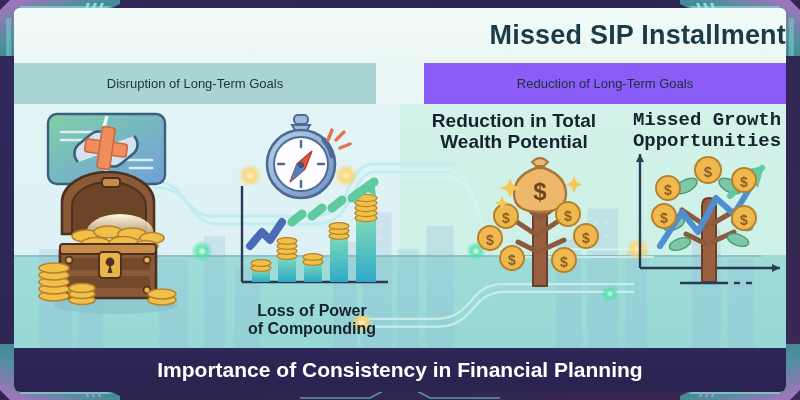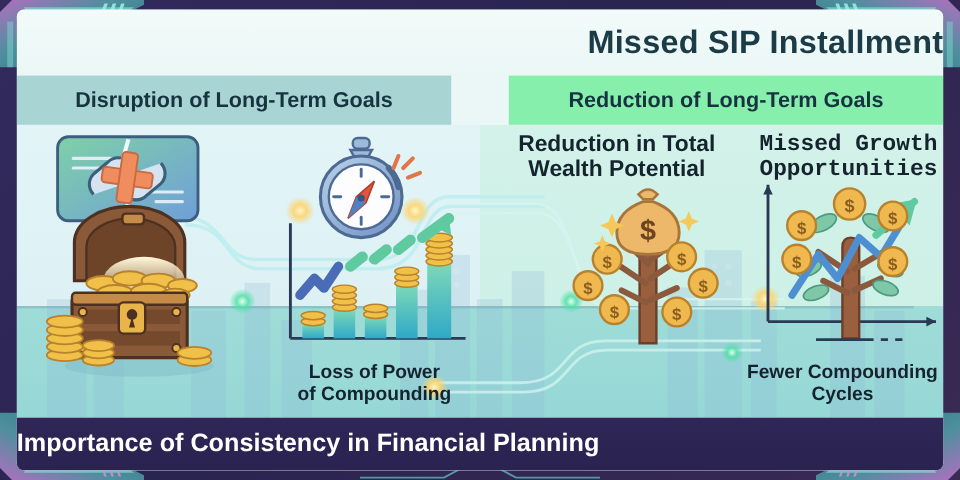--- a/index.html
+++ b/index.html
@@ -49,42 +49,42 @@
   }
 
   
   .sub-band {
     position:relative; height:41px; display:flex;
   }
   .sub-left, .sub-right {
     flex:1; display:flex; align-items:center; justify-content:center;
   }
   .sub-left { background:#a9d4d4; }
-  .sub-right { background:#86efac;margin-left:48px; }
+  .sub-right { background:#8b5cf6;margin-left:48px; }
   .sub-band .sub-title {
-    font-size:18px; font-weight:bold; color:#16333f;
+    font-size:13px; font-weight:normal; color:#16333f;
   }
 
   
   .body-area {
     position:relative;
     height:calc(100% - 55px - 41px - 44px);
     overflow:hidden;
   }
   .half { position:absolute; top:0; bottom:0; width:50%; }
   .half-left  { left:0;  background:linear-gradient(180deg,#e2f4f6 0%,#ddf1f4 62%,#9fdcd8 62%,#96d8d6 100%); }
   .half-right { right:0; background:linear-gradient(180deg,#d3f2e9 0%,#cdf0e7 62%,#9fdcd8 62%,#96d8d6 100%); }
 
   .skyline { position:absolute; left:0; right:0; bottom:0; height:100%; opacity:.55; }
 
   
   .footer-band {
     position:relative; height:44px;
     background:linear-gradient(180deg,#2e2757 0%,#2a2350 100%);
-    display:flex; align-items:center; 
+    display:flex; align-items:center; justify-content:center;
   }
   .footer-band .footer-text {
     font-size:21px; font-weight:bold; color:#ffffff;
   }
 
   
   .lbl {
     position:absolute;
     text-align:center;
     font-weight:bold;
@@ -511,22 +511,20 @@
           <g stroke="#2a3a55" stroke-width="2.4">
             <line x1="104" y1="143" x2="110" y2="143"></line>
             <line x1="116" y1="143" x2="122" y2="143"></line>
           </g>
         </svg>
       </div>
 
       <div class="lbl lbl-top" style="left:608px; top:6px; width:170px;font-family:Liberation Mono, monospace;">Missed Growth
 Opportunities</div>
 
-      <div class="lbl lbl-bot" style="left:598px; top:198px; width:180px;">Fewer Compounding
-Cycles</div>
 
     </div>
 
     <div class="footer-band">
       <div class="footer-text">Importance of Consistency in Financial Planning</div>
     </div>
 
   </div>
 </div>
 

